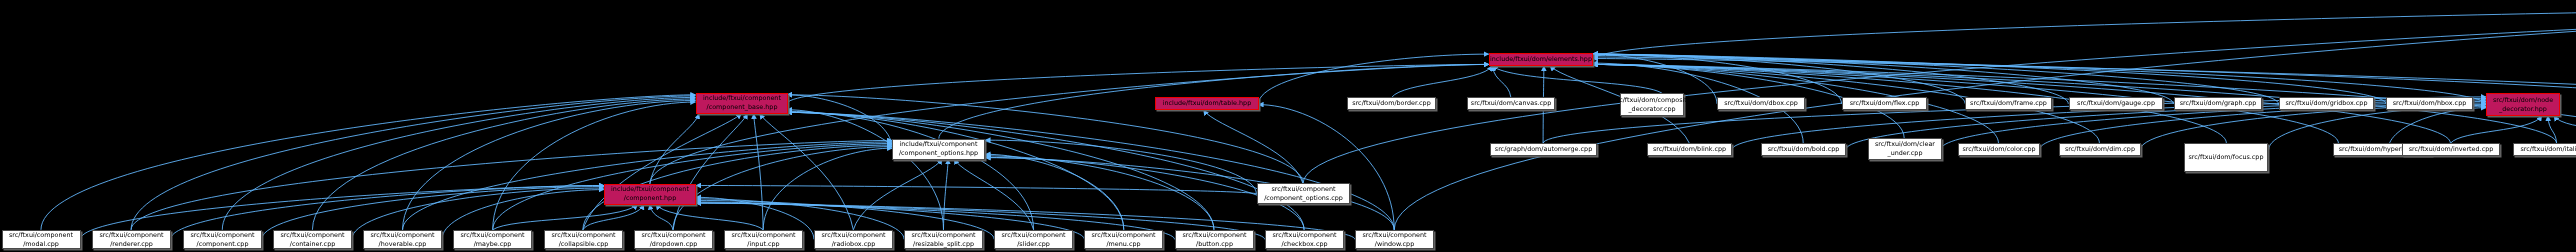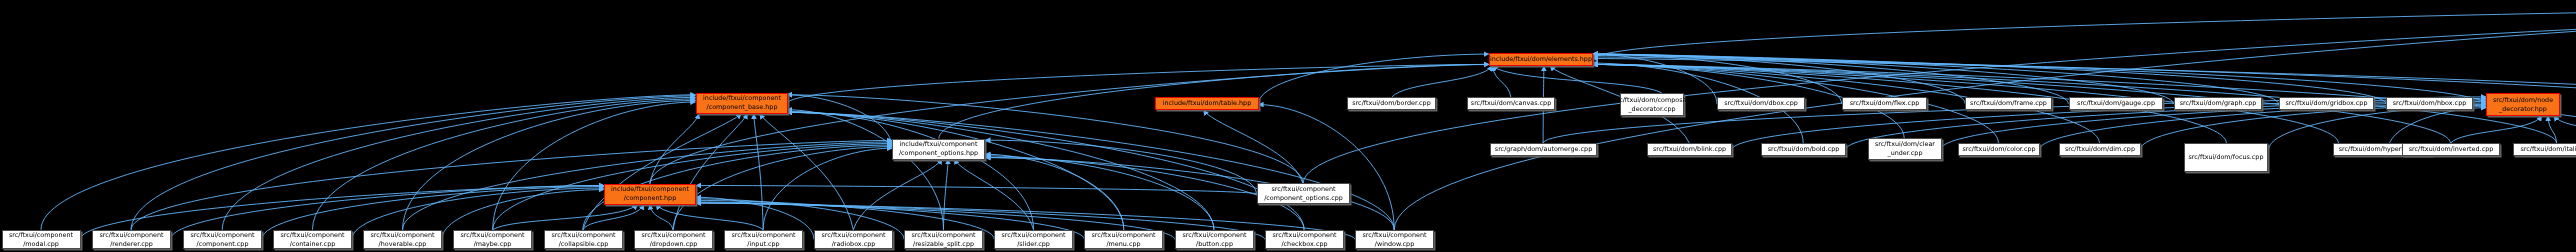--- a/index.html
+++ b/index.html
@@ -19,21 +19,21 @@
     white-space:pre-line;
     font-size:6.4px;line-height:1.38;
     color:#000;
     background:#fff;
     border:0.5px solid #4a4a4a;
     box-shadow:1.5px 1.5px 0 #636363;
     cursor:pointer;
     z-index:2;
   }
   .gnode.hl{
-    background:#f97316;
+    background:#be185d;
     border:1px solid #ee0000;
   }
 </style>
 </head>
 <body>
 
 <div id="stage">
   <svg id="edge-layer" xmlns="http://www.w3.org/2000/svg" viewBox="0 0 5979 491">
     <defs>
       <marker id="ah" viewBox="0 0 10 10" refX="9" refY="5" markerWidth="6.5" markerHeight="6.5" orient="auto-start-reverse">

